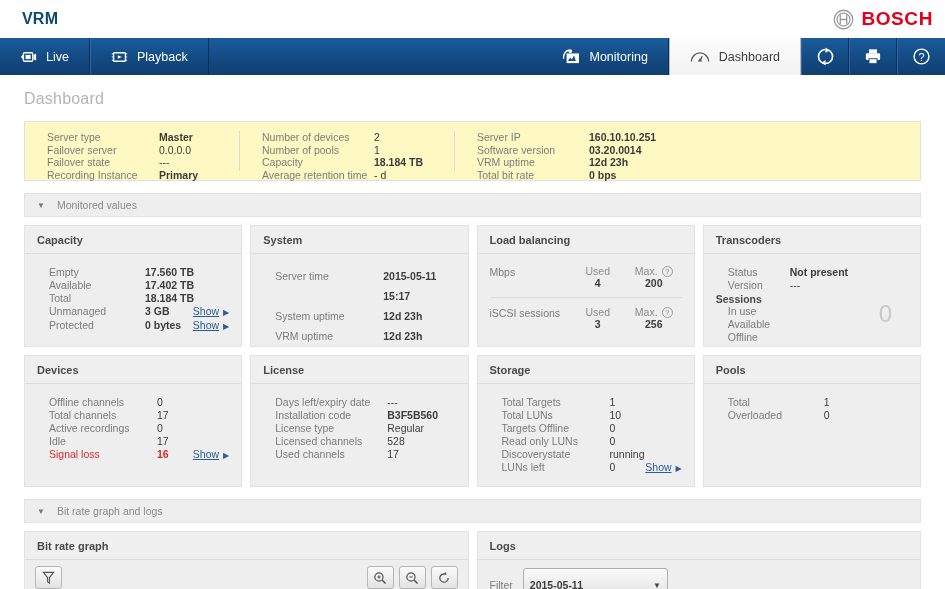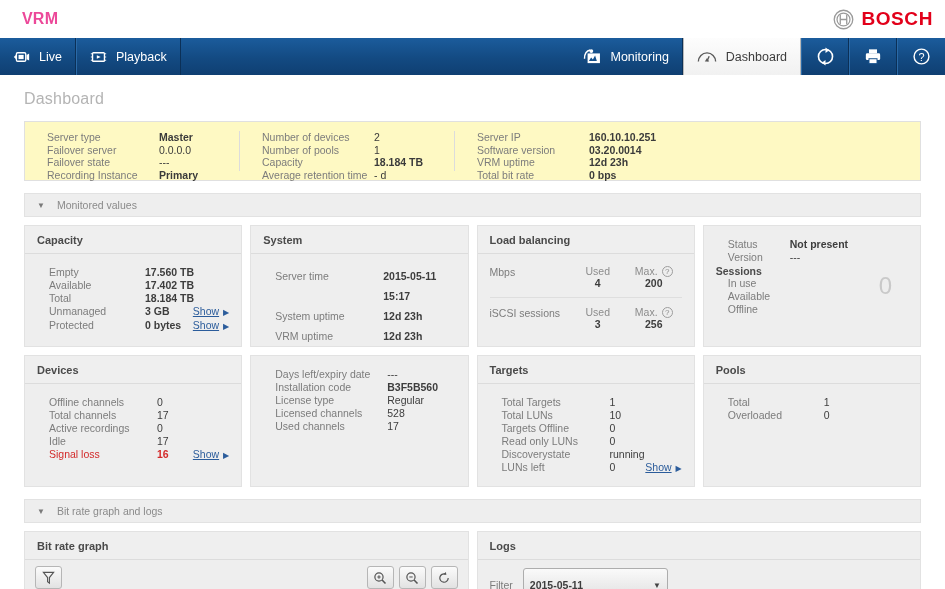--- a/index.html
+++ b/index.html
@@ -18,21 +18,21 @@
     background: #ffffff;
     display: flex;
     align-items: center;
     justify-content: space-between;
     padding: 0 12px 0 22px;
     position: relative;
   }
   .app-title {
     font-size: 16px;
     font-weight: bold;
-    color: #ec4899;
+    color: #0c4a6e;
     letter-spacing: .2px;
     text-align: center;
   }
   .bosch-logo { display: flex; align-items: center; gap: 7px; }
   .bosch-mark { width: 21px; height: 21px; }
   .bosch-word {
     font-size: 19px;
     font-weight: bold;
     color: #e2001a;
     letter-spacing: .6px;
@@ -47,21 +47,21 @@
     align-items: stretch;
     position: relative;
   }
   .nav-left { display: flex; }
   .nav-spacer { flex: 1 1 auto; }
   .nav-right { display: flex; }
   .navitem {
     display: flex;
     align-items: center;
     gap: 9px;
-    padding: 0 13px;
+    padding: 0 20px;
     color: #ffffff;
     font-size: 12.5px;
     border-right: 1px solid #0b3character;
     border-right: 1px solid #0b3057;
     border-left: 1px solid #2a6aa8;
     cursor: pointer;
     white-space: nowrap;
   }
   .navitem:first-child { border-left: none; }
   .navitem.active {
@@ -498,20 +498,21 @@
               <span>Max.</span>
               <span class="qmark">?</span>
             </span>
             <span class="val">256</span>
           </span>
         </div>
       </div>
     </div>
 
     <div class="card">
+      <div class="card-head">Transcoders</div>
       <div class="card-body h110">
         <div class="kv">
           <span class="k" style="width:62px">Status</span>
           <span class="v">Not present</span>
         </div>
         <div class="kv">
           <span class="k" style="width:62px">Version</span>
           <span class="v norm">---</span>
         </div>
         <div class="sess-title">Sessions</div>
@@ -553,20 +554,21 @@
         </div>
         <div class="kv wide alert">
           <span class="k">Signal loss</span>
           <span class="v">16</span>
           <span class="show"><span>Show</span><span class="arw">▶</span></span>
         </div>
       </div>
     </div>
 
     <div class="card">
+      <div class="card-head">License</div>
       <div class="card-body h120">
         <div class="kv xwide">
           <span class="k">Days left/expiry date</span>
           <span class="v norm">---</span>
         </div>
         <div class="kv xwide">
           <span class="k">Installation code</span>
           <span class="v">B3F5B560</span>
         </div>
         <div class="kv xwide">
@@ -578,21 +580,21 @@
           <span class="v norm">528</span>
         </div>
         <div class="kv xwide">
           <span class="k">Used channels</span>
           <span class="v norm">17</span>
         </div>
       </div>
     </div>
 
     <div class="card">
-      <div class="card-head">Targets</div>
+      <div class="card-head">Storage</div>
       <div class="card-body h120">
         <div class="kv wide">
           <span class="k">Total Targets</span>
           <span class="v norm">1</span>
         </div>
         <div class="kv wide">
           <span class="k">Total LUNs</span>
           <span class="v norm">10</span>
         </div>
         <div class="kv wide">

